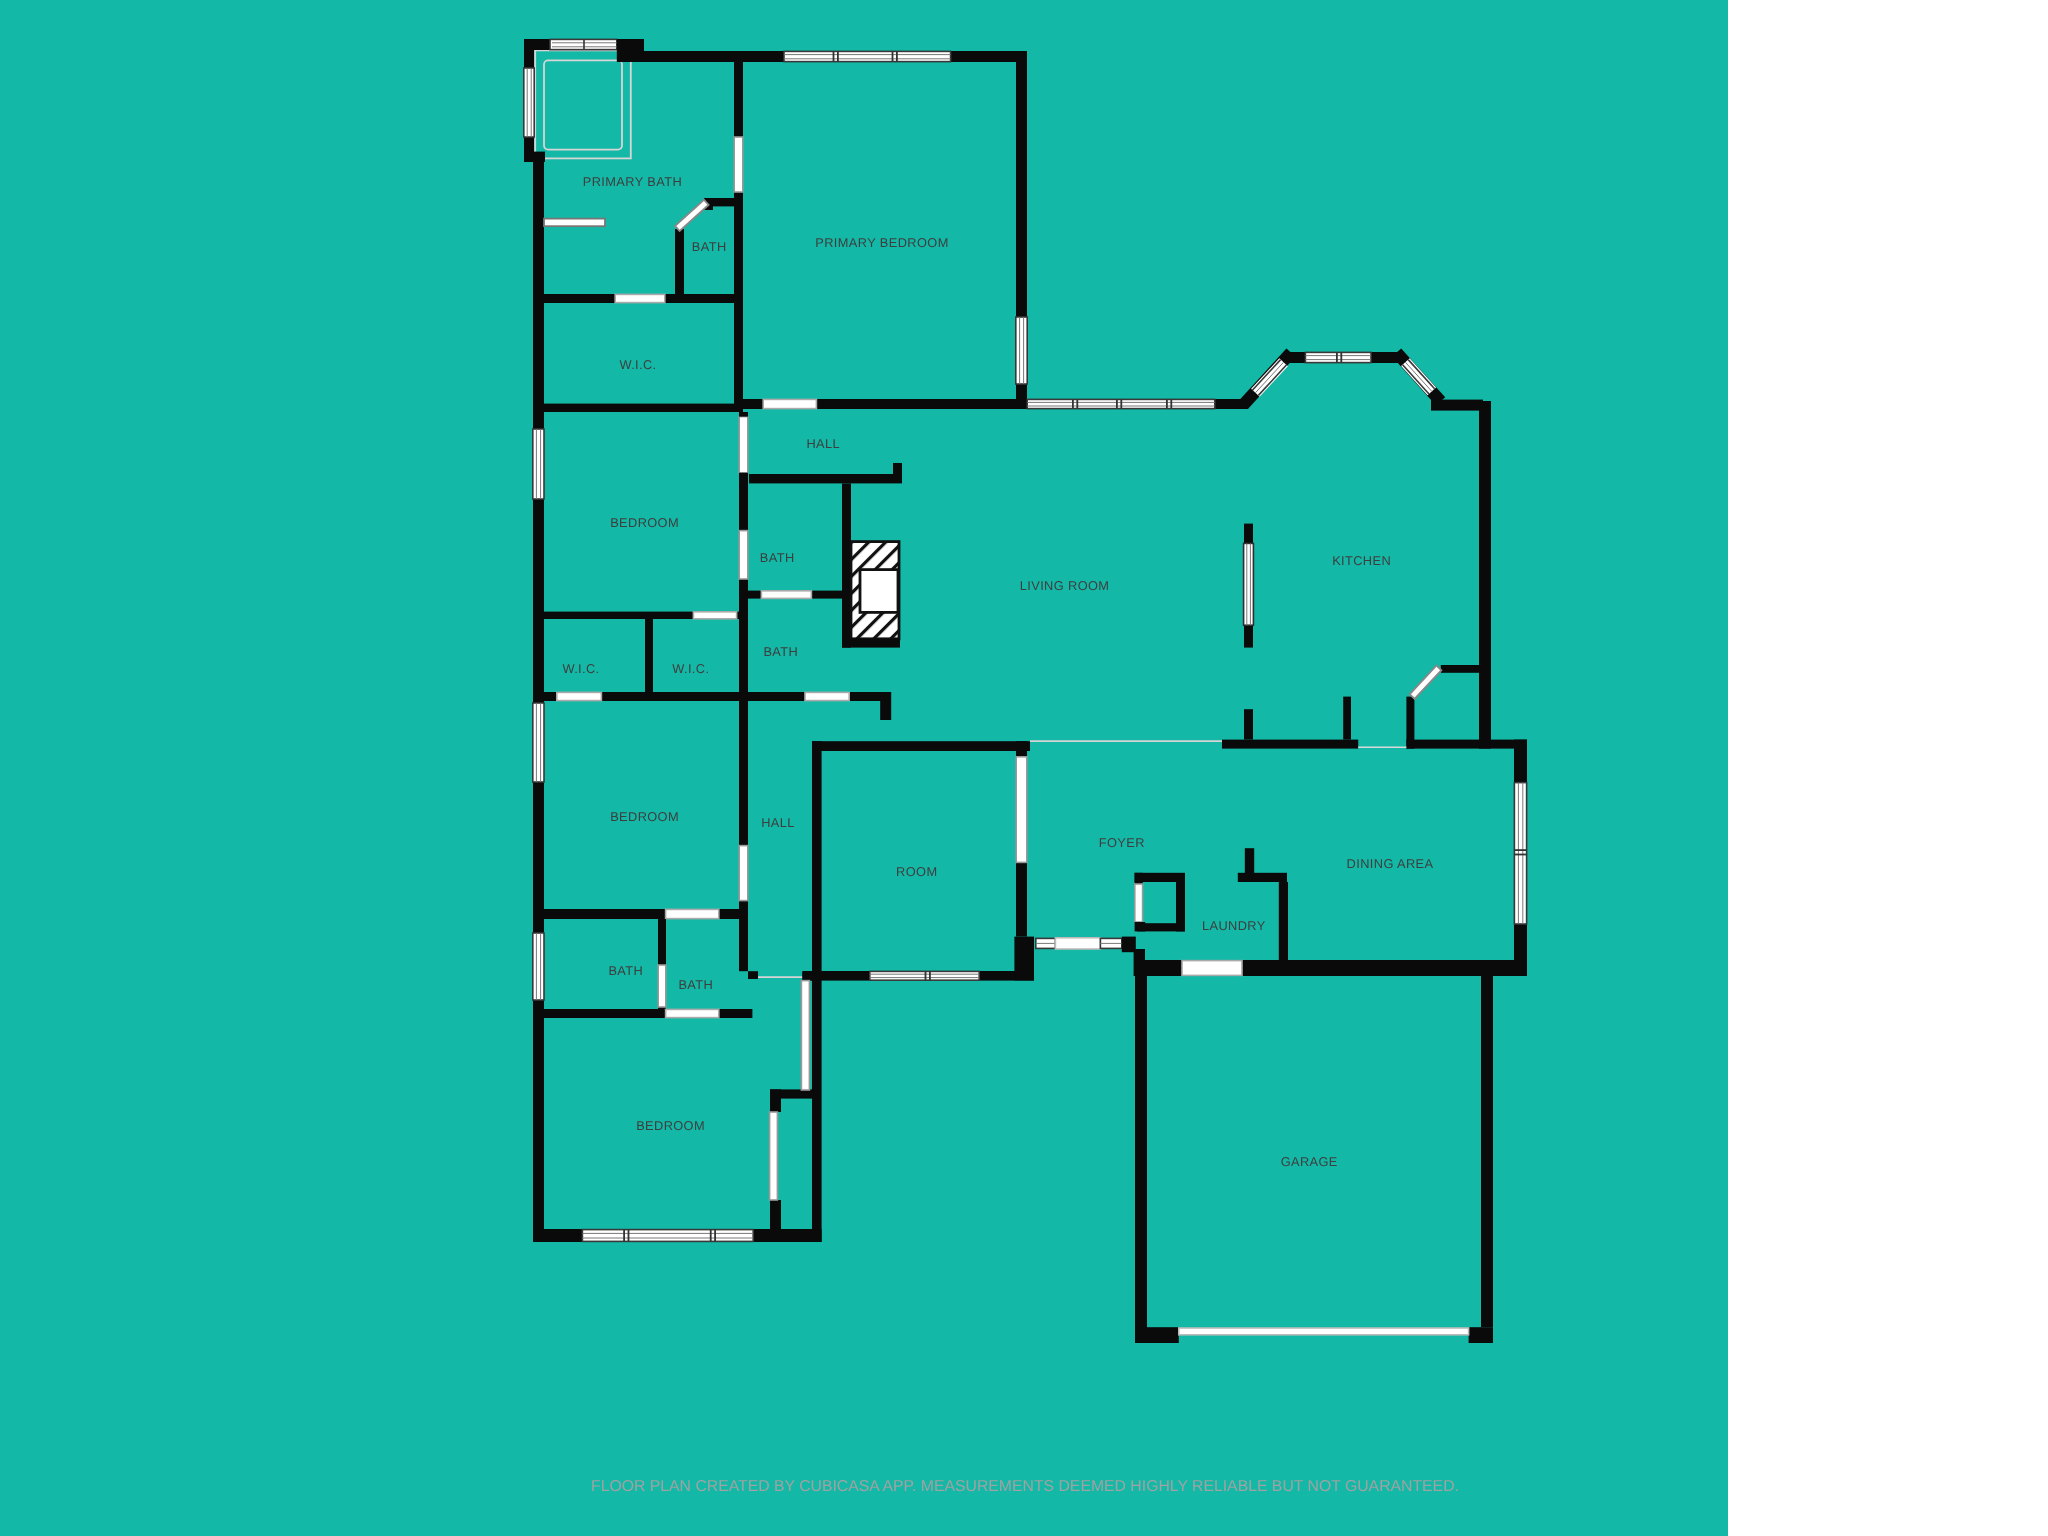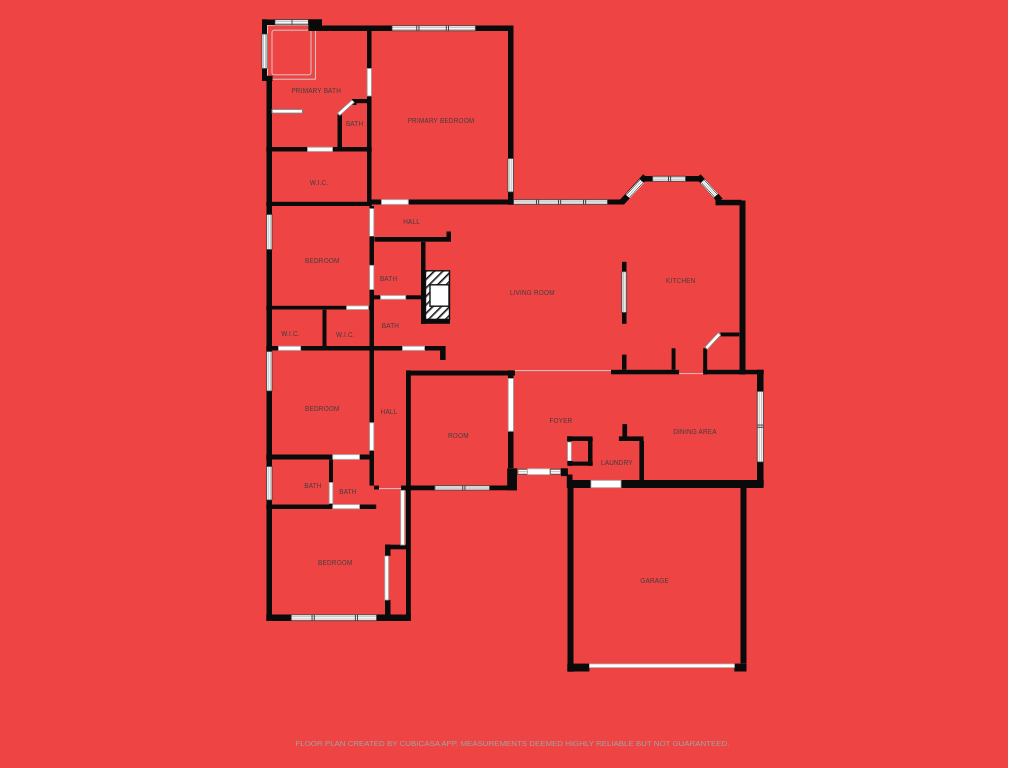--- a/index.html
+++ b/index.html
@@ -1,16 +1,16 @@
 <!DOCTYPE html>
 <html><head>
 <meta charset="utf-8">
 <style>
   html,body{margin:0;padding:0;background:#ffffff;}
-  .page{width:1008px;height:768px;position:relative;background:#ef4444;overflow:hidden;}
+  .page{width:864px;height:768px;position:relative;background:#14b8a6;overflow:hidden;}
   text{font-family:"Liberation Sans", sans-serif;fill:#3e3e3e;font-size:6.4px;letter-spacing:.2px;}
   .ftr{font-size:7.9px;fill:#a2a2a2;letter-spacing:0;}
 </style>
 </head>
 <body>
 <div class="page">
 <svg width="1024" height="768" viewBox="0 0 1024 768" shape-rendering="auto">
 <defs>
 <pattern id="hatch" width="6" height="6" patternTransform="rotate(-45)" patternUnits="userSpaceOnUse">
   <rect width="6" height="6" fill="#ffffff"></rect>

